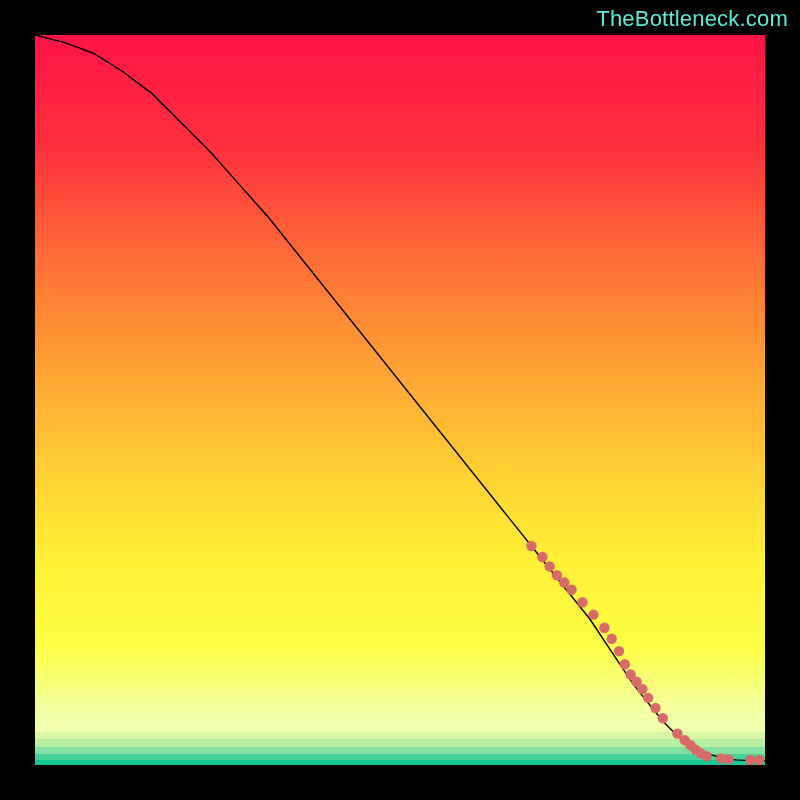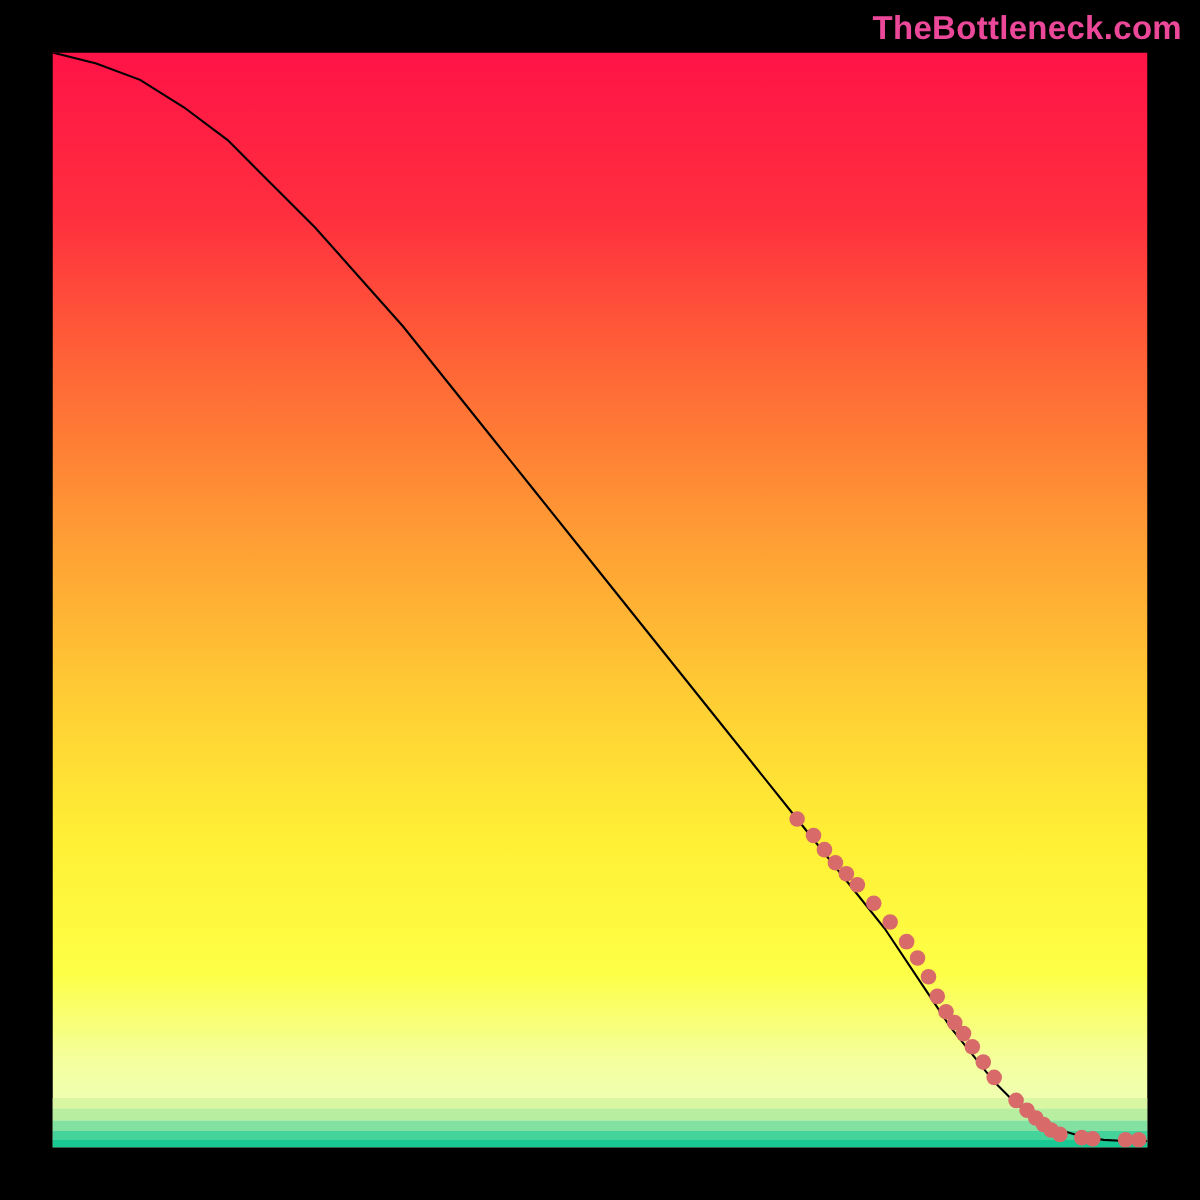--- a/index.html
+++ b/index.html
@@ -8,23 +8,23 @@
     height: 800px;
     background: #000;
     position: relative;
     font-family: Arial, Helvetica, sans-serif;
     overflow: hidden;
   }
   .watermark {
     position: absolute;
     top: 6px;
     right: 12px;
-    color: #ec4899;
+    color: #5eead4;
     font-size: 22px;
-    font-weight: 700;
+    font-weight: 400;
     letter-spacing: 0.2px;
     z-index: 30;
   }
   .plot-area {
     position: absolute;
     left: 35px;
     top: 35px;
     width: 730px;
     height: 730px;
     overflow: hidden;

